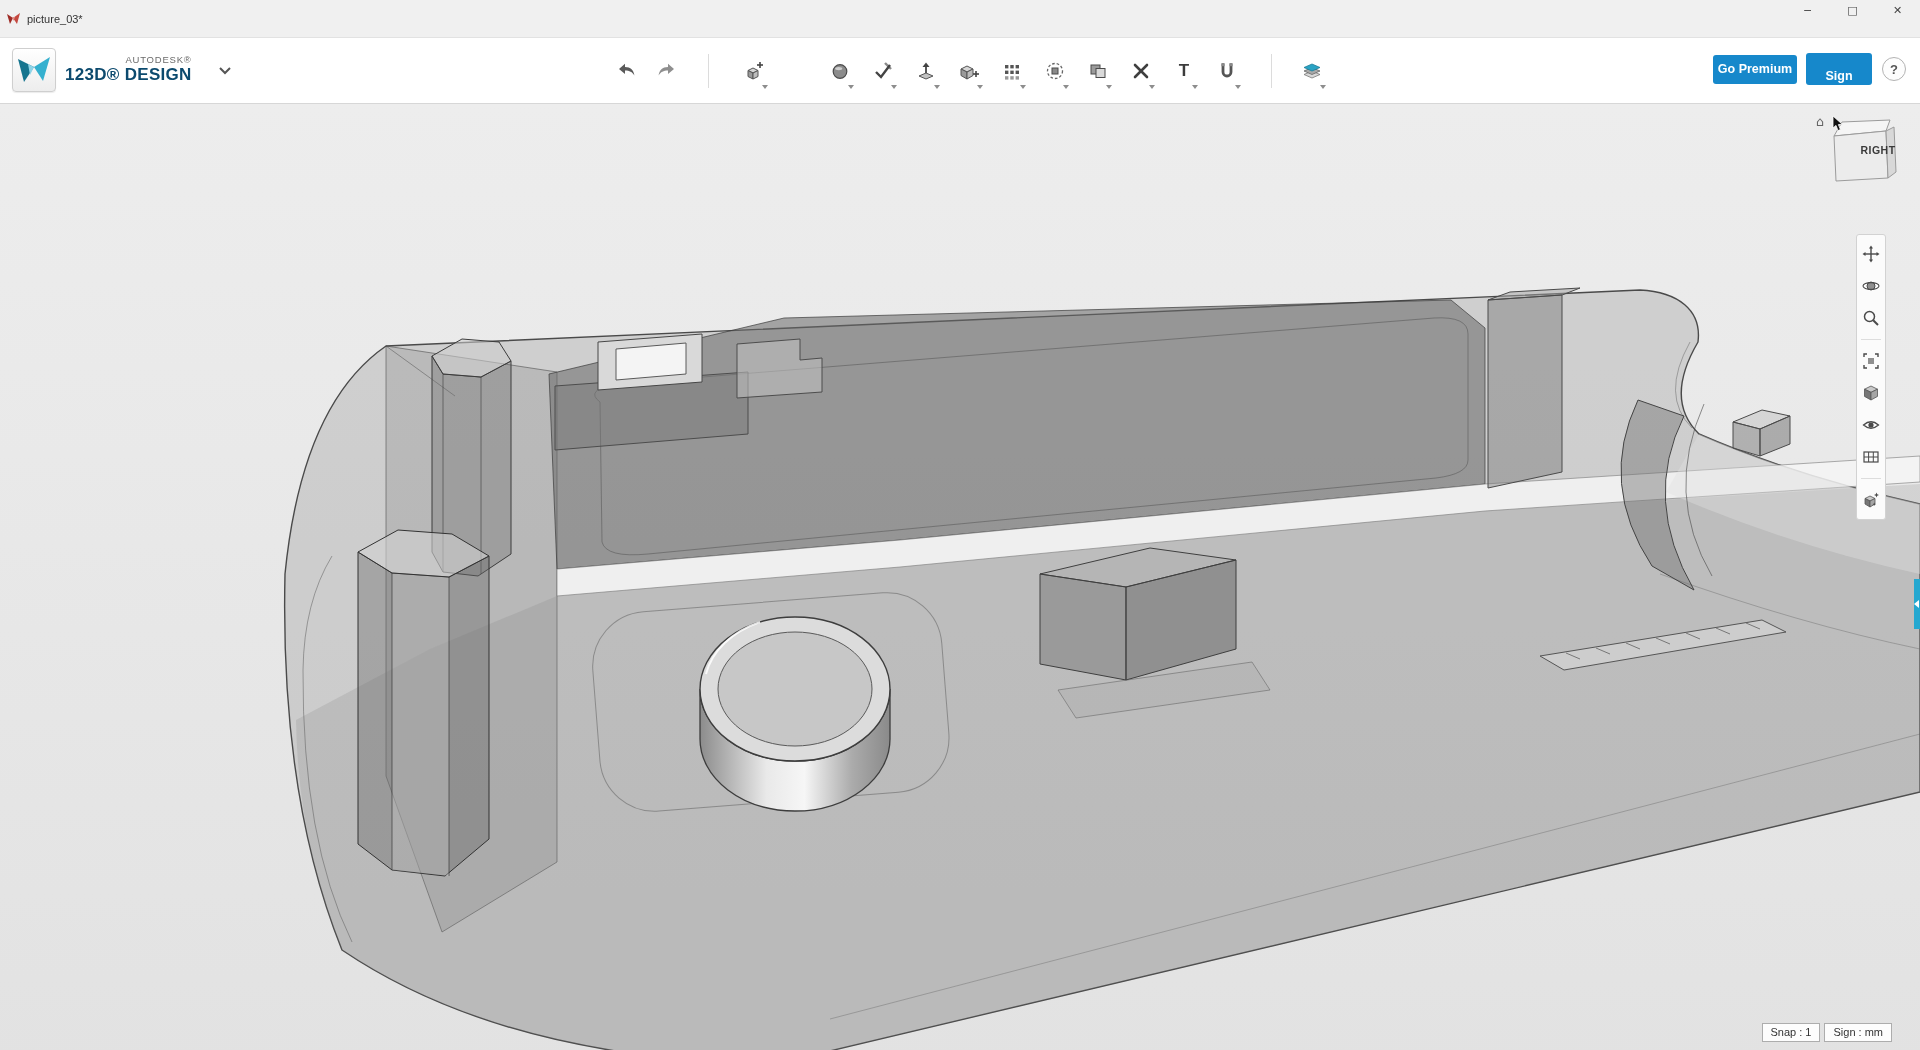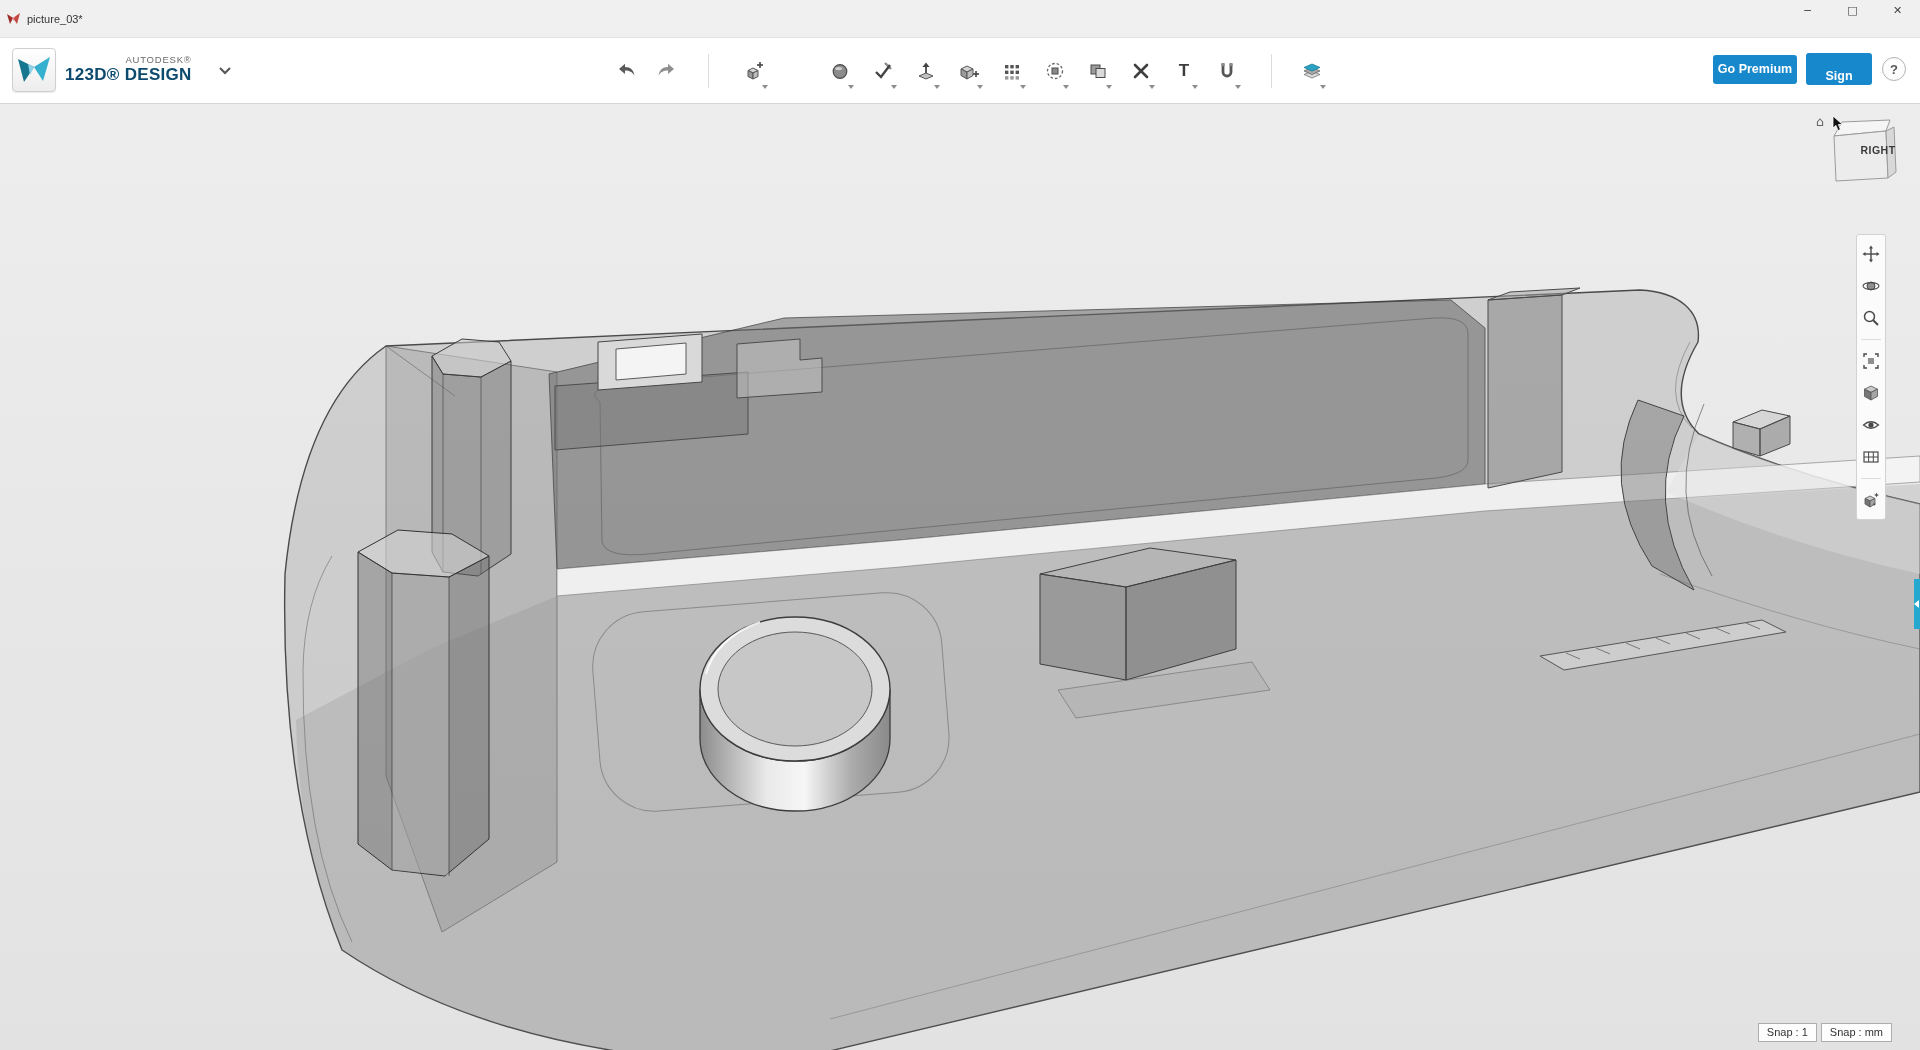--- a/index.html
+++ b/index.html
@@ -426,20 +426,20 @@
         <polygon points="3,7.5 8,10 8,16 3,13" fill="#777" stroke="#555" stroke-width=".8"></polygon>
         <polygon points="8,10 13,7.5 13,13 8,16" fill="#a5a5a5" stroke="#555" stroke-width=".8"></polygon>
         <path d="M14.5,1.5 L15.2,3.3 L17,4 L15.2,4.7 L14.5,6.5 L13.8,4.7 L12,4 L13.8,3.3 Z" fill="#4a4a4a"></path>
         <path d="M12.2,11.5 L12.7,12.8 L14,13.3 L12.7,13.8 L12.2,15.1 L11.7,13.8 L10.4,13.3 L11.7,12.8 Z" fill="#4a4a4a"></path>
       </svg>
     </div>
   </div>
 
   <div class="statusbar">
     <div class="statbox">Snap : 1</div>
-    <div class="statbox">Snap : mm</div>
+    <div class="statbox">Sign : mm</div>
   </div>
 
   <div class="side-tab">
     <span class="arr"></span>
   </div>
 
 </div>
 
 </body></html>

